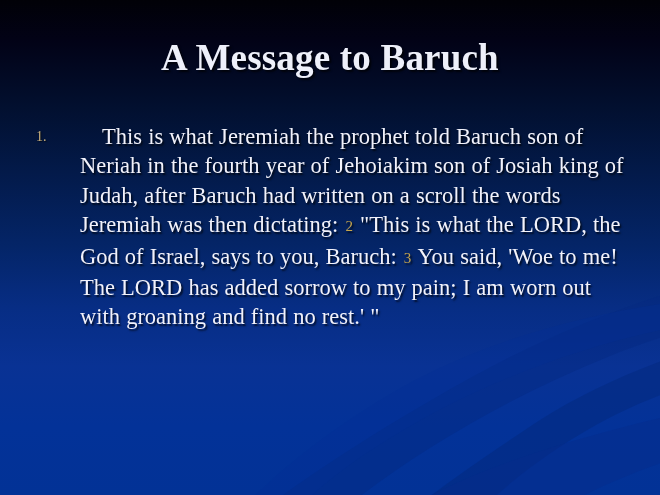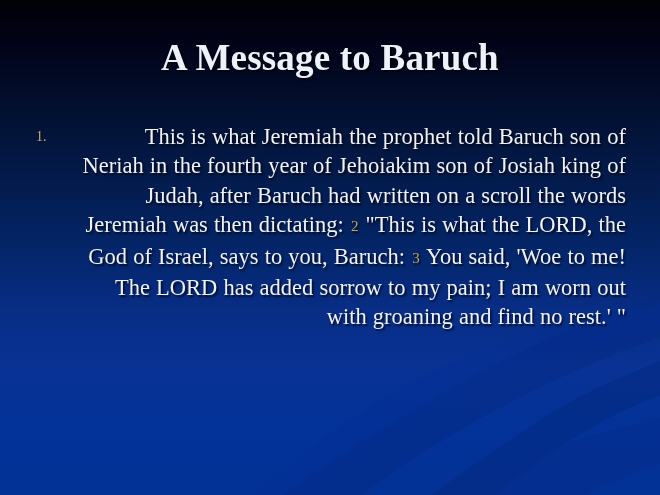--- a/index.html
+++ b/index.html
@@ -68,21 +68,20 @@
     text-shadow: 1px 1px 1px rgba(0,0,0,0.6);
   }
   #paragraph {
     flex: 1 1 auto;
     font-size: 22.5px;
     line-height: 29.4px;
     color: #f2f2fb;
     text-indent: 22px;
     text-shadow: 1.6px 1.6px 1.8px rgba(0,0,0,0.70);
     word-spacing: 0.5px;
-    text-align: right;
   }
   .verse {
     font-size: 15px;
     color: #c6a54c;
     vertical-align: 1px;
     padding: 0 1px;
   }
 </style>
 </head>
 <body>

